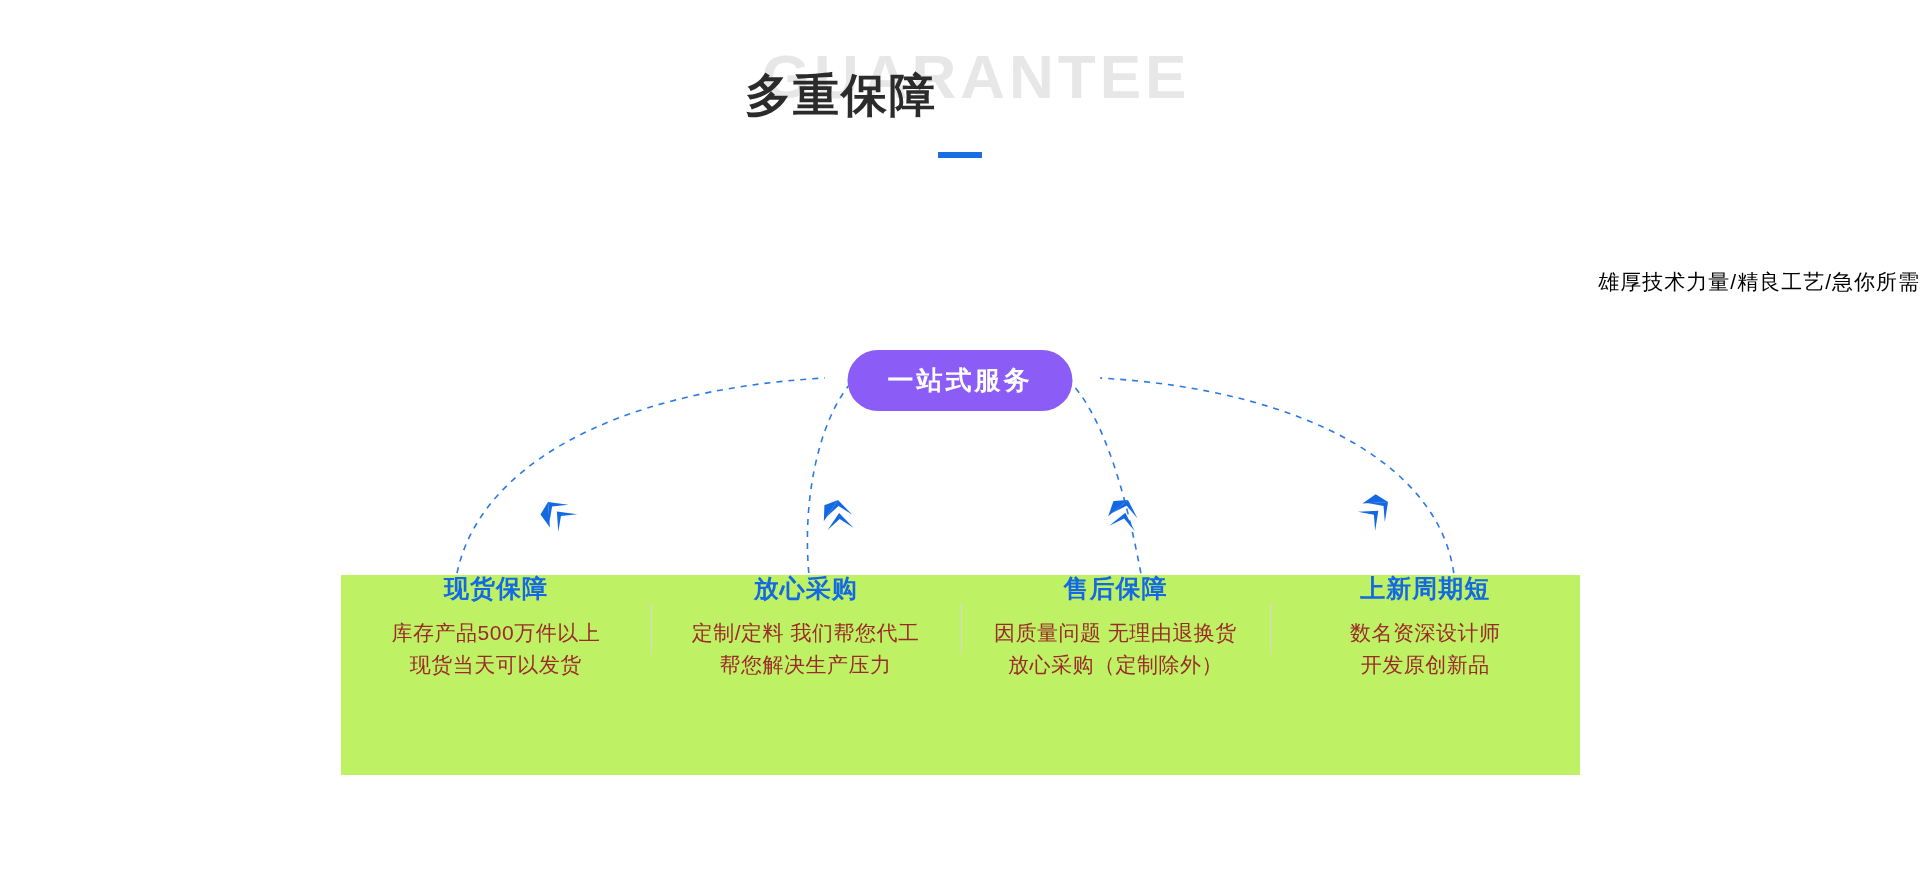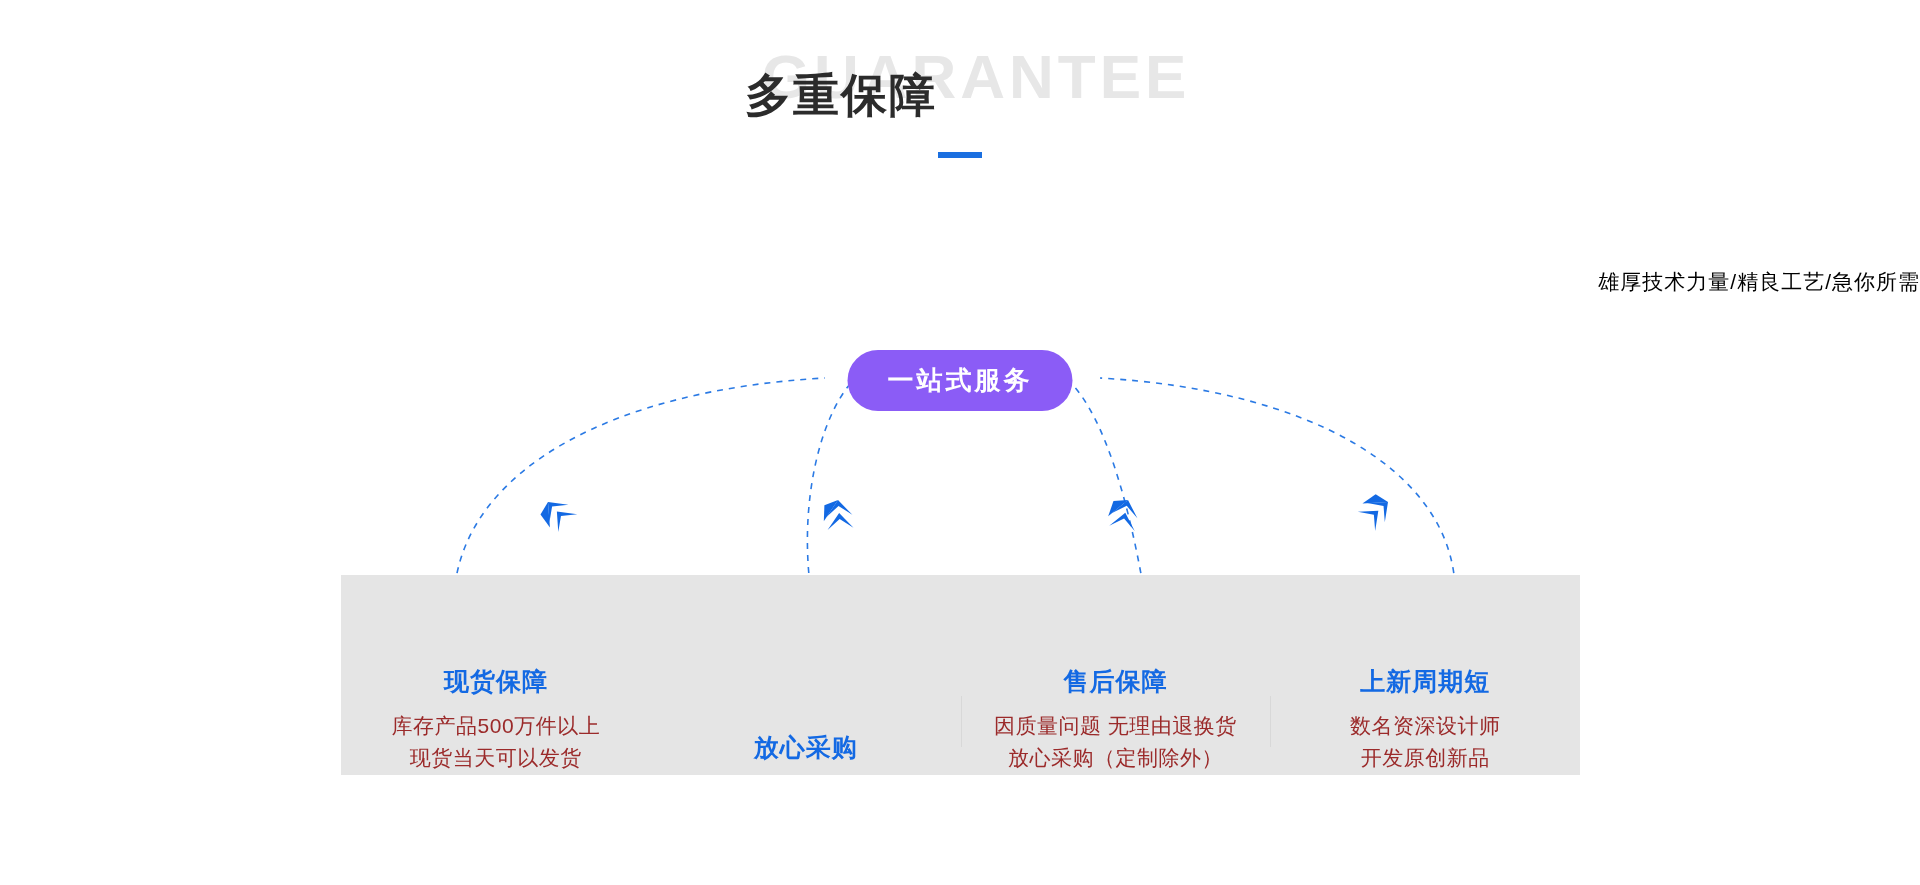--- a/index.html
+++ b/index.html
@@ -114,23 +114,23 @@
     z-index: 2;
   }
 
   
   .panel {
     position: absolute;
     left: 341px;
     top: 575px;
     width: 1239px;
     height: 200px;
-    background: #e5e5e5;
+    background: #bef264;
     display: flex;
-    align-items: flex-end;
+    align-items: flex-start;
     z-index: 3;
   }
   .col {
     flex: 1 1 0;
     position: relative;
     display: flex;
     flex-direction: column;
     align-items: center;
     justify-content: center;
     padding: 0 10px;
@@ -218,20 +218,24 @@
     <div class="col">
       <div class="col-title">现货保障</div>
       <div class="col-desc">
         <span>库存产品500万件以上</span>
         <span>现货当天可以发货</span>
       </div>
     </div>
 
     <div class="col">
       <div class="col-title">放心采购</div>
+      <div class="col-desc">
+        <span>定制/定料 我们帮您代工</span>
+        <span>帮您解决生产压力</span>
+      </div>
     </div>
 
     <div class="col">
       <div class="col-title">售后保障</div>
       <div class="col-desc">
         <span>因质量问题 无理由退换货</span>
         <span>放心采购（定制除外）</span>
       </div>
     </div>
 

